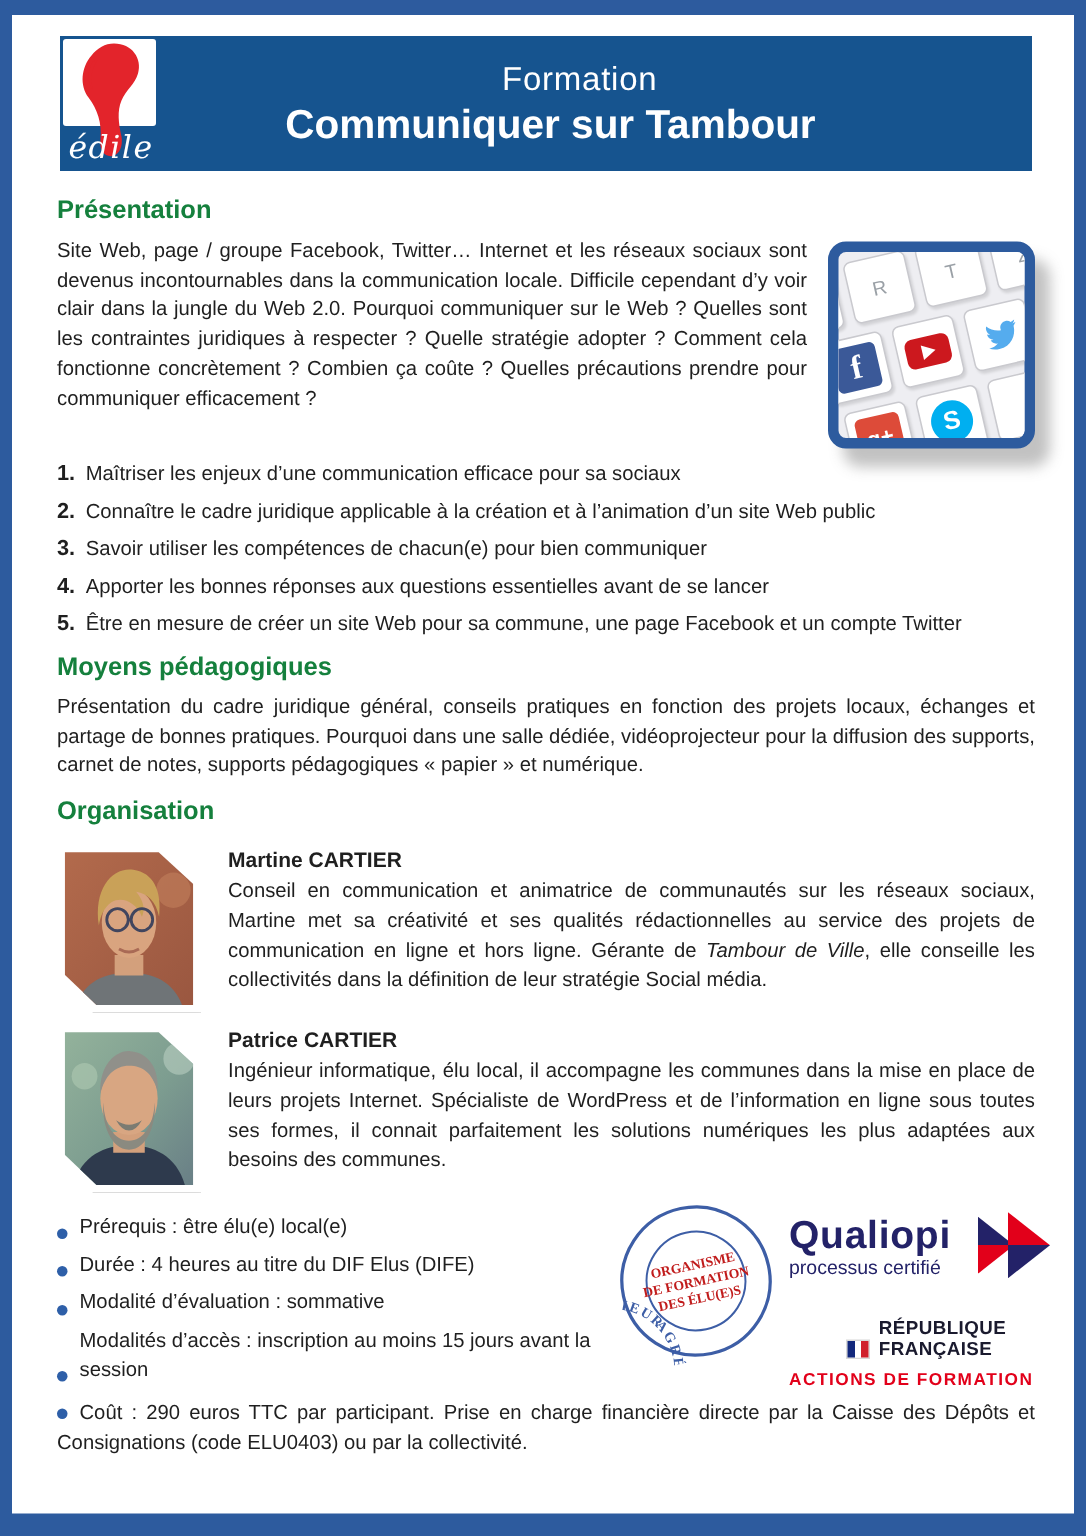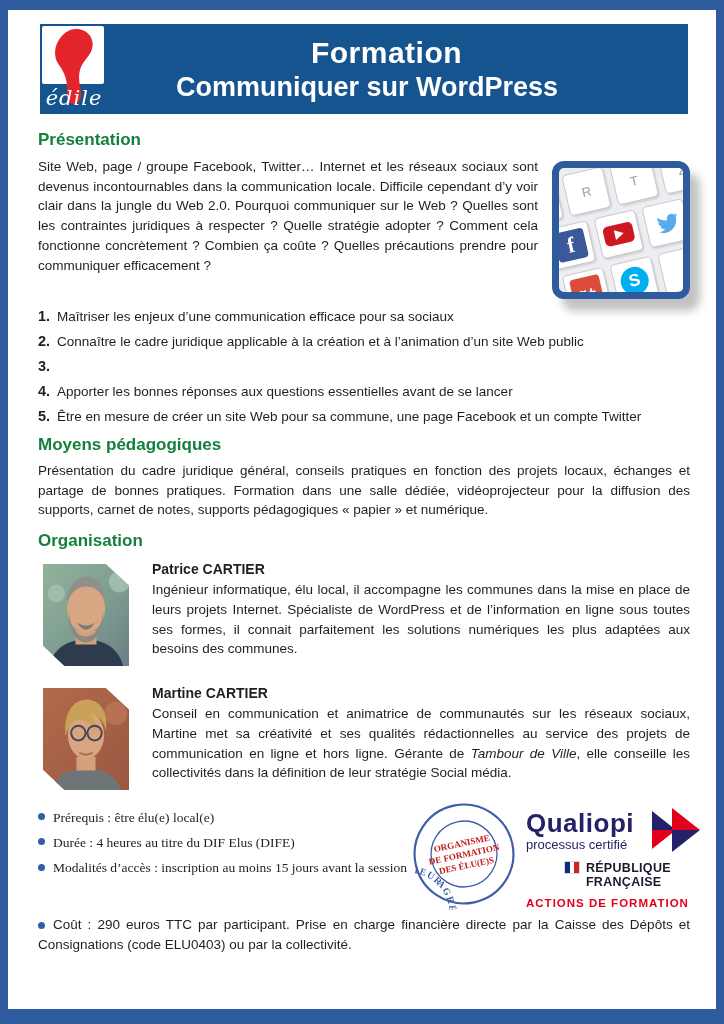--- a/index.html
+++ b/index.html
@@ -15,21 +15,21 @@
   
   .banner { height:90px; background:#16548f; display:flex; align-items:stretch; margin:0 2px; }
   .logo-box { width:66px; position:relative; flex-shrink:0; }
   .logo-white { position:absolute; top:2px; left:2px; right:2px; height:58px; background:#fff; border-radius:2px; }
   .logo-blob { position:absolute; top:3px; left:8px; }
   .logo-script {
     position:absolute; bottom:4px; left:2px; right:0; text-align:center;
     font-family:"DejaVu Serif", serif; font-style:italic; font-size:21px; color:#fff; letter-spacing:1px;
   }
   .banner-titles { flex:1; display:flex; flex-direction:column; justify-content:center; align-items:center; color:#fff; padding-right:60px; }
-  .banner-line1 { font-size:30px; font-weight:700; letter-spacing:.5px;margin-left:39px; }
+  .banner-line1 { font-size:22px; font-weight:400; letter-spacing:.5px;margin-left:39px; }
   .banner-line2 { font-size:27px; font-weight:700; margin-top:2px; }
 
   
   .h { color:#15803d; font-weight:700; font-size:17px; }
   .mt-lg { margin-top:16px; } .mt-md { margin-top:11px; } .mt-sm { margin-top:8px; }
 
   p.body, .bio { font-size:13.5px; line-height:1.46; text-align:justify; }
 
   
   .pres-row { display:flex; gap:14px; margin-top:7px; }
@@ -64,37 +64,37 @@
     clip-path:polygon(0 0, 73% 0, 100% 21%, 100% 100%, 25% 100%, 0 80%);
     filter:drop-shadow(5px 6px 4px rgba(0,0,0,.38));
   }
   .photo-wrap svg { width:100%; height:100%; clip-path:polygon(0 0, 73% 0, 100% 21%, 100% 100%, 25% 100%, 0 80%); display:block; }
   .person-text { flex:1; }
   .person-name { font-weight:700; font-size:14px; margin:2px 0 3px 0; }
 
   
   .org-row { display:flex; margin-top:5px; }
   .org-bullets { flex:1; padding-top:2px; }
-  .blt { display:flex; align-items:center; font-size:13.5px; margin-top:6px; line-height:1.42;font-family:Liberation Serif, serif; }
+  .blt { display:flex; align-items:flex-end; font-size:13.5px; margin-top:6px; line-height:1.42; }
   .blt::before { content:""; width:7px; height:7px; border-radius:50%; background:#2e5fa8; flex-shrink:0; margin-right:8px; transform:translateY(-1px); }
   .cost { display:block; margin-top:6px; font-size:13.5px; line-height:1.46; text-align:justify; }
   .cost::before { content:""; display:inline-block; width:7px; height:7px; border-radius:50%; background:#2e5fa8; margin-right:8px; }
 
   .org-logos { width:278px; flex-shrink:0; display:flex; gap:10px; align-items:flex-start; padding-top:2px; }
   .stamp { width:104px; height:104px; transform:rotate(-12deg); flex-shrink:0; }
 
   .q-block { padding-top:6px; }
   .q-row { display:flex; align-items:center; gap:16px; }
   .q-name { font-weight:700; font-size:26px; color:#232268; letter-spacing:.5px; }
   .q-sub { font-size:13px; color:#232268; margin-top:-2px; }
   .q-arrows { display:flex; align-items:center; margin-left:2px; }
   .arr { clip-path:polygon(0 0, 100% 50%, 0 100%); }
   .arr1 { width:24px; height:38px; background:linear-gradient(to bottom,#232268 50%, #e2001a 50%); }
   .arr2 { width:28px; height:44px; margin-left:-4px; background:linear-gradient(to bottom,#e2001a 50%, #232268 50%); }
-  .rf-row { display:flex; align-items:flex-start; gap:6px; margin-top:9px;padding-left:38px; }
+  .rf-row { display:flex; align-items:flex-end; gap:6px; margin-top:26px;padding-left:38px; }
   .flag { width:22px; height:13px; display:flex; border:1px solid #d8d8d8; }
   .flag i { flex:1; } .flag .b { background:#12287c; } .flag .w { background:#fff; } .flag .r { background:#d0202c; }
   .rf-text { font-weight:700; font-size:12.5px; color:#1a1a2e; letter-spacing:.3px; }
   .actions { color:#e2001a; font-weight:700; font-size:11.5px; letter-spacing:1px; margin-top:8px; }
 </style>
 </head>
 <body>
 
 <div class="page">
 
@@ -102,21 +102,21 @@
     <div class="logo-box">
       <div class="logo-white"></div>
       <svg class="logo-blob" width="50" height="78" viewBox="0 0 50 78">
         <path d="M28,2 C40,2 47,12 44,22 C42,29 36,33 33,40 C30,47 31,55 33,64 C34,70 32,76 27,77 C22,78 18,73 19,66 C20,55 17,46 11,38 C5,30 6,18 13,10 C17,5 22,2 28,2 Z" fill="#e3242b"></path>
         <path d="M14,14 C10,20 10,28 14,33 C12,25 13,19 17,13 Z" fill="#e3242b"></path>
       </svg>
       <div class="logo-script">édile</div>
     </div>
     <div class="banner-titles">
       <div class="banner-line1">Formation</div>
-      <div class="banner-line2">Communiquer sur WordPress</div>
+      <div class="banner-line2">Communiquer sur Tambour</div>
     </div>
   </div>
 
   <div class="h mt-lg">Présentation</div>
   <div class="pres-row">
     <p class="body pres-text">Site Web, page / groupe Facebook, Twitter… Internet et les réseaux sociaux sont devenus incontournables dans la communication locale. Difficile cependant d’y voir clair dans la jungle du Web 2.0. Pourquoi communiquer sur le Web ? Quelles sont les contraintes juridiques à respecter ? Quelle stratégie adopter ? Comment cela fonctionne concrètement ? Combien ça coûte ? Quelles précautions prendre pour communiquer efficacement ?</p>
     <div class="pres-img">
       <div class="kb">
         <div class="key" style="left:6px; top:0;"></div>
         <div class="key" style="left:55px; top:0;">
@@ -162,35 +162,63 @@
     <div class="num-item">
         <span class="n">1.</span>
         <span>Maîtriser les enjeux d’une communication efficace pour sa sociaux</span>
       </div>
     <div class="num-item">
         <span class="n">2.</span>
         <span>Connaître le cadre juridique applicable à la création et à l’animation d’un site Web public</span>
       </div>
     <div class="num-item">
         <span class="n">3.</span>
+        <span>Savoir utiliser les compétences de chacun(e) pour bien communiquer</span>
       </div>
     <div class="num-item">
         <span class="n">4.</span>
         <span>Apporter les bonnes réponses aux questions essentielles avant de se lancer</span>
       </div>
     <div class="num-item">
         <span class="n">5.</span>
         <span>Être en mesure de créer un site Web pour sa commune, une page Facebook et un compte Twitter</span>
       </div>
   </div>
 
   <div class="h mt-md">Moyens pédagogiques</div>
-  <p class="body mt-sm" style="margin-top:6px;">Présentation du cadre juridique général, conseils pratiques en fonction des projets locaux, échanges et partage de bonnes pratiques. Formation dans une salle dédiée, vidéoprojecteur pour la diffusion des supports, carnet de notes, supports pédagogiques « papier » et numérique.</p>
+  <p class="body mt-sm" style="margin-top:6px;">Présentation du cadre juridique général, conseils pratiques en fonction des projets locaux, échanges et partage de bonnes pratiques. Pourquoi dans une salle dédiée, vidéoprojecteur pour la diffusion des supports, carnet de notes, supports pédagogiques « papier » et numérique.</p>
 
   <div class="h mt-md">Organisation</div>
+
+  <div class="person" style="margin-top:12px;">
+    <div class="photo-wrap">
+      <svg viewBox="0 0 90 104" preserveAspectRatio="none">
+        <defs>
+          <linearGradient id="bgM" x1="0" y1="0" x2="1" y2="1">
+            <stop offset="0" stop-color="#b26a4c"></stop>
+              <stop offset="1" stop-color="#9a5740"></stop>
+          </linearGradient>
+        </defs>
+        <rect width="90" height="104" fill="url(#bgM)"></rect>
+        <circle cx="76" cy="26" r="12" fill="#bd7a58" opacity=".7"></circle>
+        <path d="M8,104 C14,88 28,82 45,82 C62,82 76,88 82,104 Z" fill="#6f7477"></path>
+        <path d="M35,70 h20 v14 h-20 Z" fill="#d3a07c"></path>
+        <ellipse cx="45" cy="48" rx="19" ry="24" fill="#d9a47f"></ellipse>
+        <path d="M24,50 C20,24 34,10 48,12 C62,14 68,26 66,44 C64,34 58,28 50,27 C56,34 56,40 54,44 C50,34 40,30 33,34 C27,38 25,44 24,50 Z" fill="#c9a158"></path>
+        <circle cx="37" cy="46" r="7.5" fill="none" stroke="#41455e" stroke-width="2"></circle>
+        <circle cx="54" cy="46" r="7.5" fill="none" stroke="#41455e" stroke-width="2"></circle>
+        <path d="M44.5,46 h2" stroke="#41455e" stroke-width="2"></path>
+        <path d="M38,66 q7,4 14,0" stroke="#a96a55" stroke-width="2" fill="none"></path>
+      </svg>
+    </div>
+    <div class="person-text">
+      <div class="person-name">Martine CARTIER</div>
+      <p class="bio"><span>Conseil en communication et animatrice de communautés sur les réseaux sociaux, Martine met sa créativité et ses qualités rédactionnelles au service des projets de communication en ligne et hors ligne. Gérante de </span><i>Tambour de Ville</i><span>, elle conseille les collectivités dans la définition de leur stratégie Social média.</span></p>
+    </div>
+  </div>
 
   <div class="person">
     <div class="photo-wrap">
       <svg viewBox="0 0 90 104" preserveAspectRatio="none">
         <defs>
           <linearGradient id="bgP" x1="0" y1="0" x2="1" y2="1">
             <stop offset="0" stop-color="#93b29b"></stop>
               <stop offset=".55" stop-color="#7d9d90"></stop>
               <stop offset="1" stop-color="#697f86"></stop>
           </linearGradient>
@@ -205,54 +233,30 @@
         <path d="M27,48 C28,64 35,74 45,74 C55,74 62,64 63,48 C64,62 58,80 45,80 C32,80 26,62 27,48 Z" fill="#8a8a80"></path>
         <path d="M36,60 q9,6 18,0 q-4,7 -9,7 q-5,0 -9,-7 Z" fill="#7b7b72"></path>
       </svg>
     </div>
     <div class="person-text">
       <div class="person-name">Patrice CARTIER</div>
       <p class="bio">Ingénieur informatique, élu local, il accompagne les communes dans la mise en place de leurs projets Internet. Spécialiste de WordPress et de l’information en ligne sous toutes ses formes, il connait parfaitement les solutions numériques les plus adaptées aux besoins des communes.</p>
     </div>
   </div>
 
-  <div class="person" style="margin-top:12px;">
-    <div class="photo-wrap">
-      <svg viewBox="0 0 90 104" preserveAspectRatio="none">
-        <defs>
-          <linearGradient id="bgM" x1="0" y1="0" x2="1" y2="1">
-            <stop offset="0" stop-color="#b26a4c"></stop>
-              <stop offset="1" stop-color="#9a5740"></stop>
-          </linearGradient>
-        </defs>
-        <rect width="90" height="104" fill="url(#bgM)"></rect>
-        <circle cx="76" cy="26" r="12" fill="#bd7a58" opacity=".7"></circle>
-        <path d="M8,104 C14,88 28,82 45,82 C62,82 76,88 82,104 Z" fill="#6f7477"></path>
-        <path d="M35,70 h20 v14 h-20 Z" fill="#d3a07c"></path>
-        <ellipse cx="45" cy="48" rx="19" ry="24" fill="#d9a47f"></ellipse>
-        <path d="M24,50 C20,24 34,10 48,12 C62,14 68,26 66,44 C64,34 58,28 50,27 C56,34 56,40 54,44 C50,34 40,30 33,34 C27,38 25,44 24,50 Z" fill="#c9a158"></path>
-        <circle cx="37" cy="46" r="7.5" fill="none" stroke="#41455e" stroke-width="2"></circle>
-        <circle cx="54" cy="46" r="7.5" fill="none" stroke="#41455e" stroke-width="2"></circle>
-        <path d="M44.5,46 h2" stroke="#41455e" stroke-width="2"></path>
-        <path d="M38,66 q7,4 14,0" stroke="#a96a55" stroke-width="2" fill="none"></path>
-      </svg>
-    </div>
-    <div class="person-text">
-      <div class="person-name">Martine CARTIER</div>
-      <p class="bio"><span>Conseil en communication et animatrice de communautés sur les réseaux sociaux, Martine met sa créativité et ses qualités rédactionnelles au service des projets de communication en ligne et hors ligne. Gérante de </span><i>Tambour de Ville</i><span>, elle conseille les collectivités dans la définition de leur stratégie Social média.</span></p>
-    </div>
-  </div>
-
   <div class="org-row">
     <div class="org-bullets">
       <div class="blt">
           <span>Prérequis : être élu(e) local(e)</span>
         </div>
       <div class="blt">
           <span>Durée : 4 heures au titre du DIF Elus (DIFE)</span>
+        </div>
+      <div class="blt">
+          <span>Modalité d’évaluation : sommative</span>
         </div>
       <div class="blt">
           <span>Modalités d’accès : inscription au moins 15 jours avant la session</span>
         </div>
     </div>
 
     <div class="org-logos">
       <svg class="stamp" viewBox="0 0 120 120">
         <circle cx="60" cy="60" r="57" fill="none" stroke="#3d5ea6" stroke-width="2.5"></circle>
         <circle cx="60" cy="60" r="38" fill="none" stroke="#3d5ea6" stroke-width="1.5"></circle>

